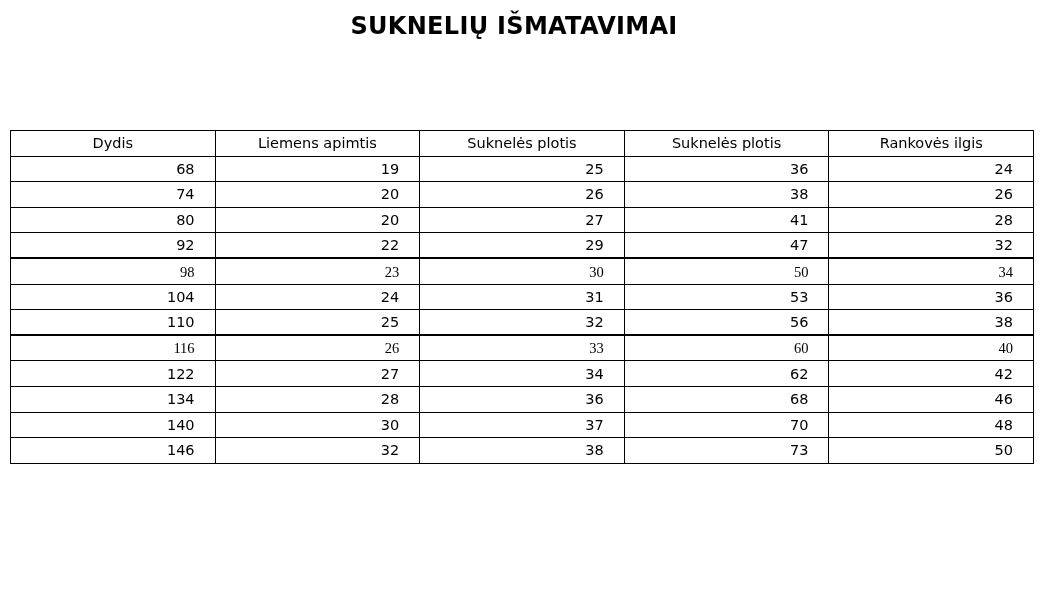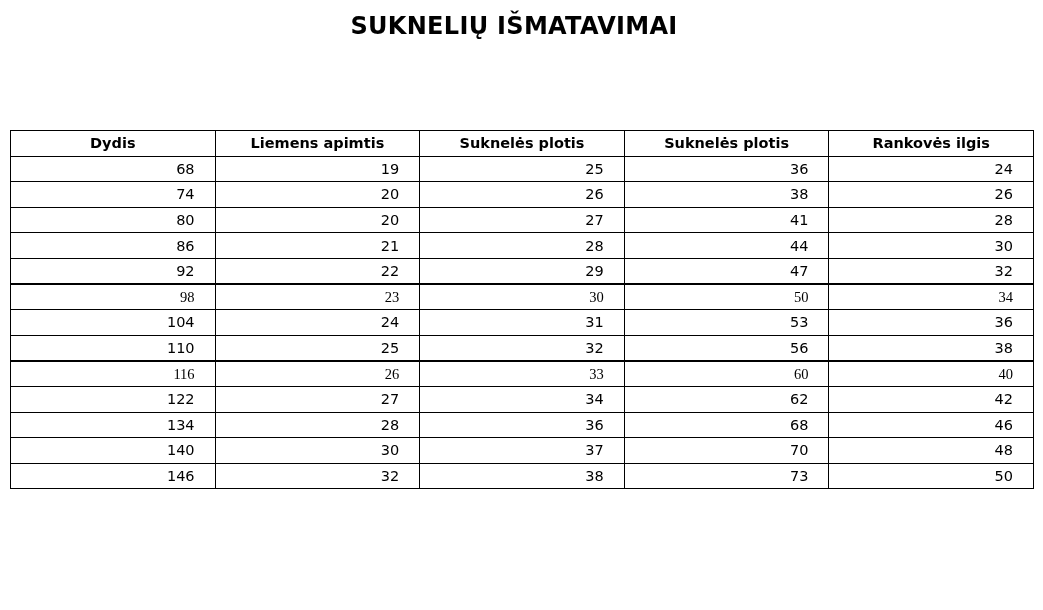--- a/index.html
+++ b/index.html
@@ -41,21 +41,21 @@
     table.data-table td {
       border: 1px solid #000000;
       height: 25.6px;
       padding: 0 20px 0 6px;
       box-sizing: border-box;
       line-height: 24px;
       white-space: nowrap;
       overflow: hidden;
     }
     table.data-table th {
-      font-weight: bold;
+      font-weight: normal;
       text-align: center;
       padding: 0 6px;
     }
     table.data-table td {
       text-align: right;
     }
     tr.thick-top td {
       border-top: 2px solid #000000;
       font-family: Liberation Serif, serif;
     }
@@ -89,27 +89,20 @@
       <td>26</td>
       <td>38</td>
       <td>26</td>
     </tr>
     <tr>
       <td>80</td>
       <td>20</td>
       <td>27</td>
       <td>41</td>
       <td>28</td>
-    </tr>
-    <tr>
-      <td>86</td>
-      <td>21</td>
-      <td>28</td>
-      <td>44</td>
-      <td>30</td>
     </tr>
     <tr>
       <td>92</td>
       <td>22</td>
       <td>29</td>
       <td>47</td>
       <td>32</td>
     </tr>
     <tr class="thick-top">
       <td>98</td>

